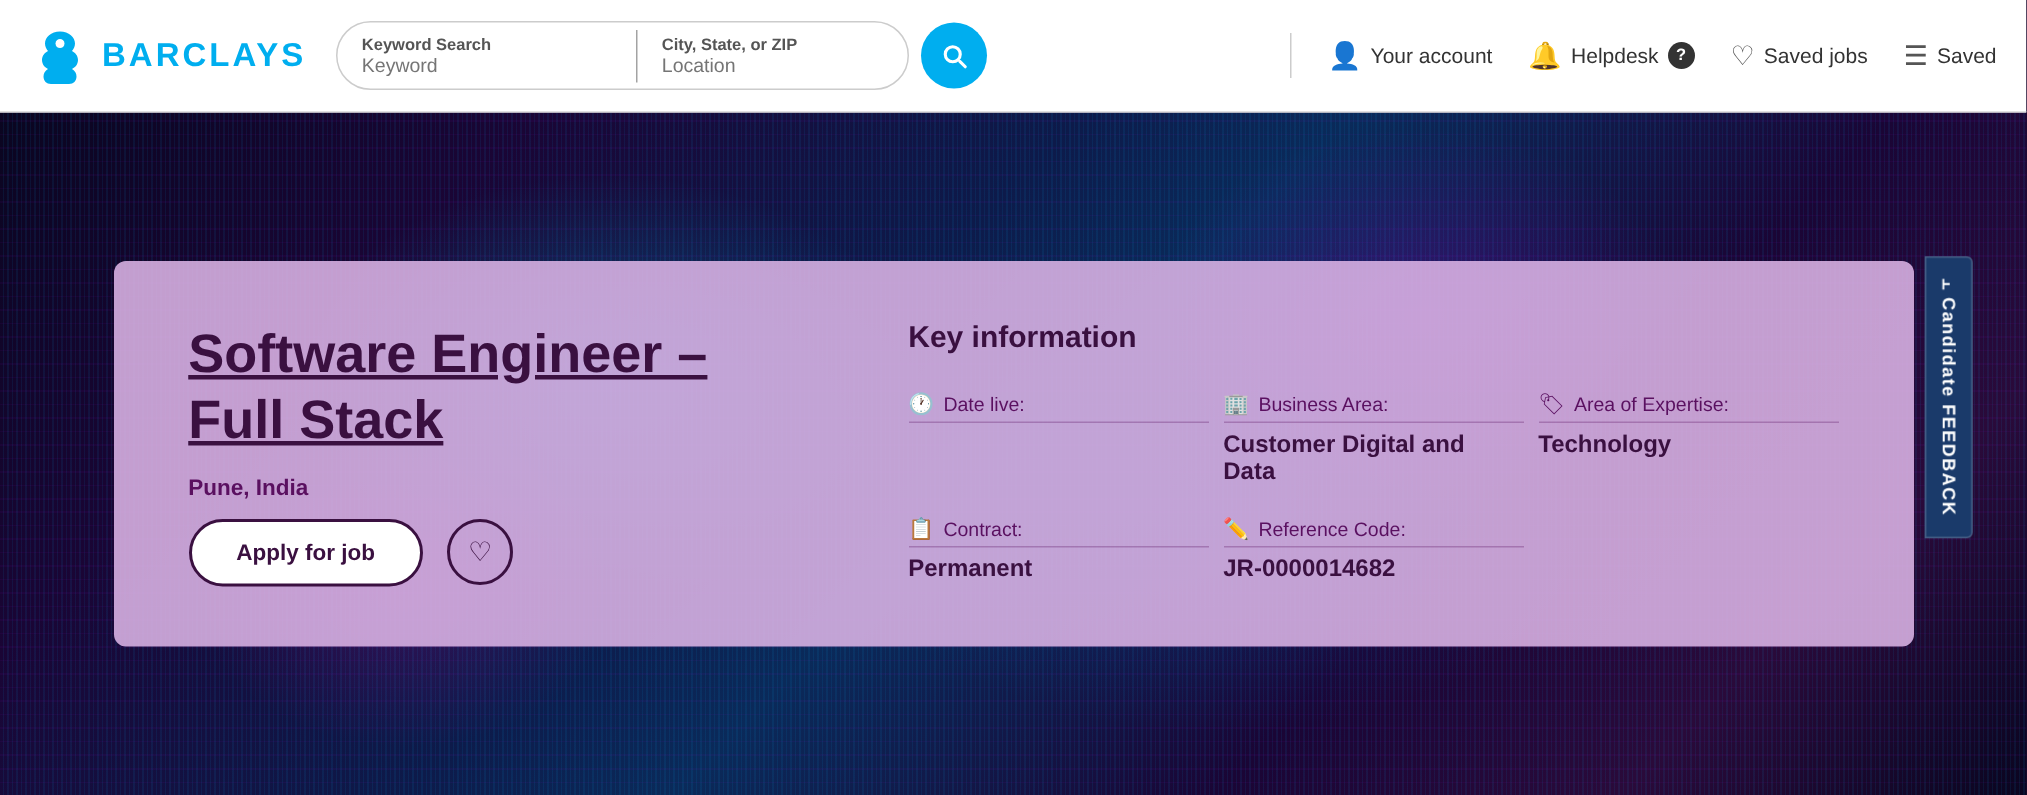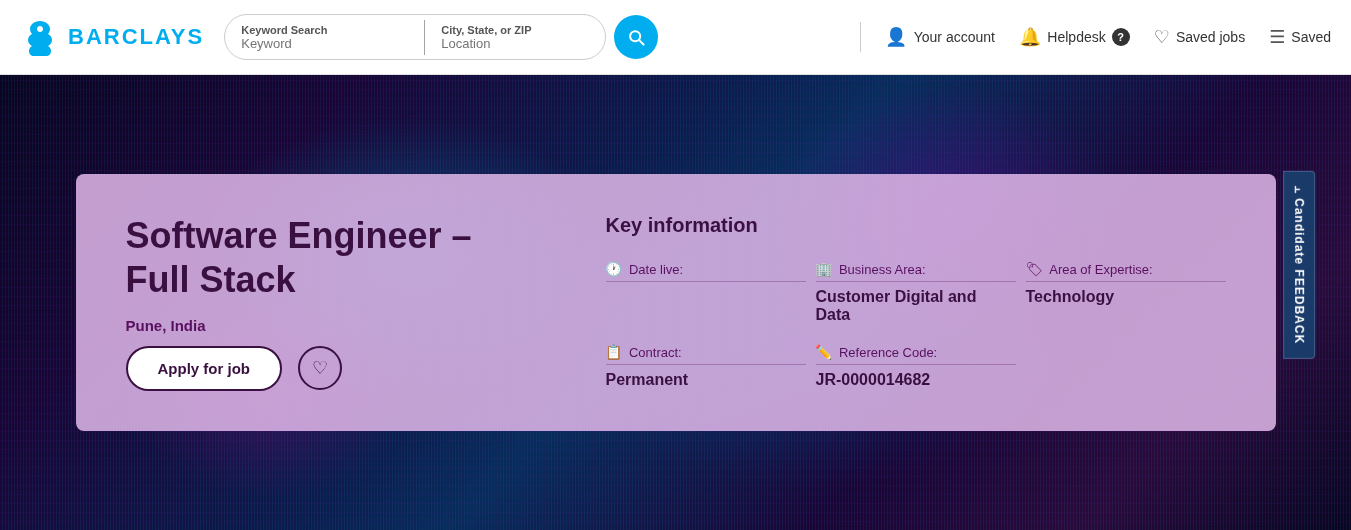--- a/index.html
+++ b/index.html
@@ -222,20 +222,21 @@
       flex: 0 0 auto;
       width: 420px;
     }
 
     .job-title {
       font-size: 36px;
       font-weight: 900;
       color: #3a1040;
       line-height: 1.2;
       margin-bottom: 16px;
+      text-decoration: underline;
     }
 
     .job-location {
       font-size: 15px;
       font-weight: 700;
       color: #5a1060;
       margin-bottom: 12px;
     }
 
     .job-actions {

